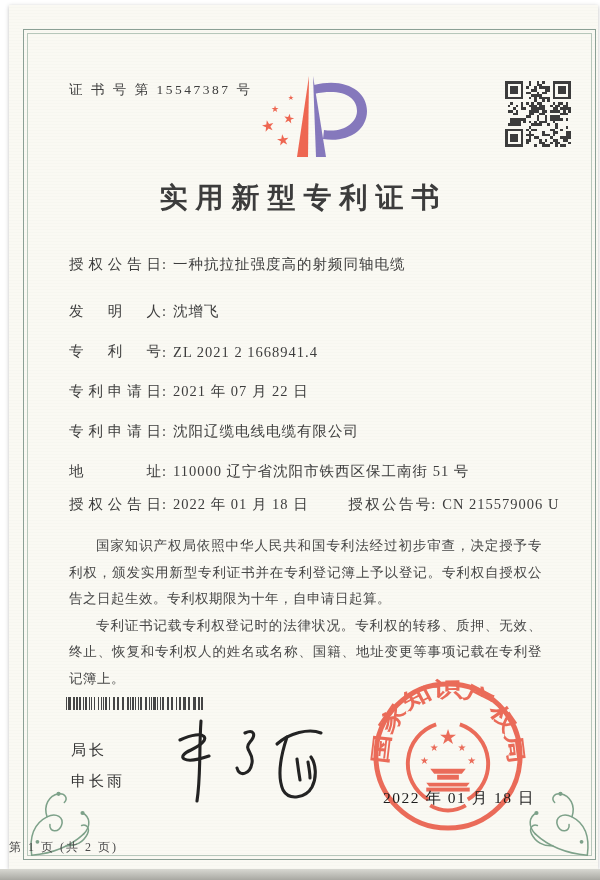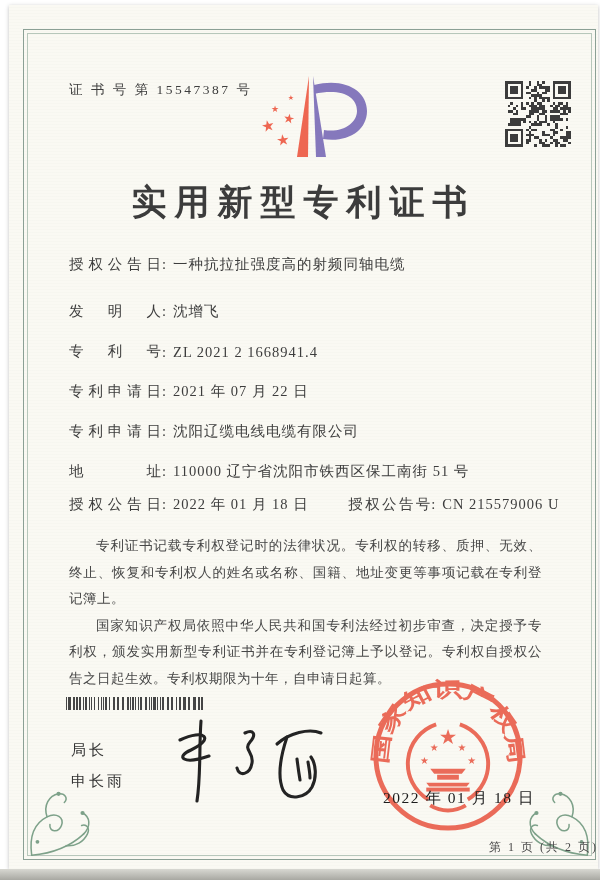--- a/index.html
+++ b/index.html
@@ -30,21 +30,21 @@
     border:1px solid #b7c7bb;
   }
   .cert-no {
     position:absolute; left:60px; top:76px;
     font-size:13.5px; letter-spacing:2.5px; color:#3e3e3e;
   }
   .logo { position:absolute; left:238px; top:64px; width:130px; height:100px; }
   .qr { position:absolute; left:496px; top:76px; width:66px; height:66px; }
   .title {
     position:absolute; left:0; top:174px; width:100%;
-    text-align:center; font-size:35px; font-weight:600;
+    text-align:center; font-size:28px; font-weight:600;
     letter-spacing:8px; color:#3c3c3c;
   }
   .row { position:absolute; left:60px; right:50px; font-size:14.5px; color:#3d3d3d; white-space:nowrap; }
   .row .label {
     display:inline-block; width:92px; vertical-align:bottom;
     text-align:justify; text-align-last:justify; color:#3d3d3d;
   }
   .row .colon { margin:0 7px 0 1px; }
   .row .value { letter-spacing:1px;text-align:right; }
   .pair2 { margin-left:36px; }
@@ -60,21 +60,21 @@
   .c-title { top:736px; }
   .c-name  { top:767px; }
   .signature { position:absolute; left:156px; top:708px; width:170px; height:98px; }
   .seal { position:absolute; left:360px; top:672px; width:158px; height:158px; opacity:.92; }
   .seal-date {
     position:absolute; left:374px; top:783px; z-index:5;
     font-size:15.5px; letter-spacing:1.5px; color:#1c1c1c; font-weight:500;
   }
   .footer {
     position:absolute; left:0; top:834px; width:100%;
-    text-align:right; font-size:12px; letter-spacing:2px; color:#4a4a4a;
+    text-align:left; font-size:12px; letter-spacing:2px; color:#4a4a4a;
   }
   .flourish { position:absolute; width:96px; height:96px; }
   .flourish-left  { left:15px;  top:760px; }
   .flourish-right { left:490px; top:760px; transform:scaleX(-1); }
 </style>
 </head>
 <body>
 
 <div class="paper">
 
@@ -323,22 +323,22 @@
   <div class="row" style="top:490px">
     <span>
       <span class="label">授权公告日</span><span class="colon">:</span><span class="value">2022 年 01 月 18 日</span>
     </span>
     <span class="pair2">
       <span class="label">授权公告号</span><span class="colon">:</span><span class="value">CN 215579006 U</span>
     </span>
   </div>
 
   <div class="body-text">
+    <p>国家知识产权局依照中华人民共和国专利法经过初步审查，决定授予专利权，颁发实用新型专利证书并在专利登记簿上予以登记。专利权自授权公告之日起生效。专利权期限为十年，自申请日起算。</p>
     <p>专利证书记载专利权登记时的法律状况。专利权的转移、质押、无效、终止、恢复和专利权人的姓名或名称、国籍、地址变更等事项记载在专利登记簿上。</p>
-    <p>国家知识产权局依照中华人民共和国专利法经过初步审查，决定授予专利权，颁发实用新型专利证书并在专利登记簿上予以登记。专利权自授权公告之日起生效。专利权期限为十年，自申请日起算。</p>
   </div>
 
   <svg class="barcode" id="barcode" viewBox="0 0 137 13" preserveAspectRatio="none" shape-rendering="crispEdges">
       <rect x="0" y="0" width="1" height="13" fill="#454545"></rect>
       <rect x="2" y="0" width="3" height="13" fill="#454545"></rect>
       <rect x="7" y="0" width="2" height="13" fill="#454545"></rect>
       <rect x="10" y="0" width="2" height="13" fill="#454545"></rect>
       <rect x="13" y="0" width="2" height="13" fill="#454545"></rect>
       <rect x="17" y="0" width="1" height="13" fill="#454545"></rect>
       <rect x="19" y="0" width="2" height="13" fill="#454545"></rect>

